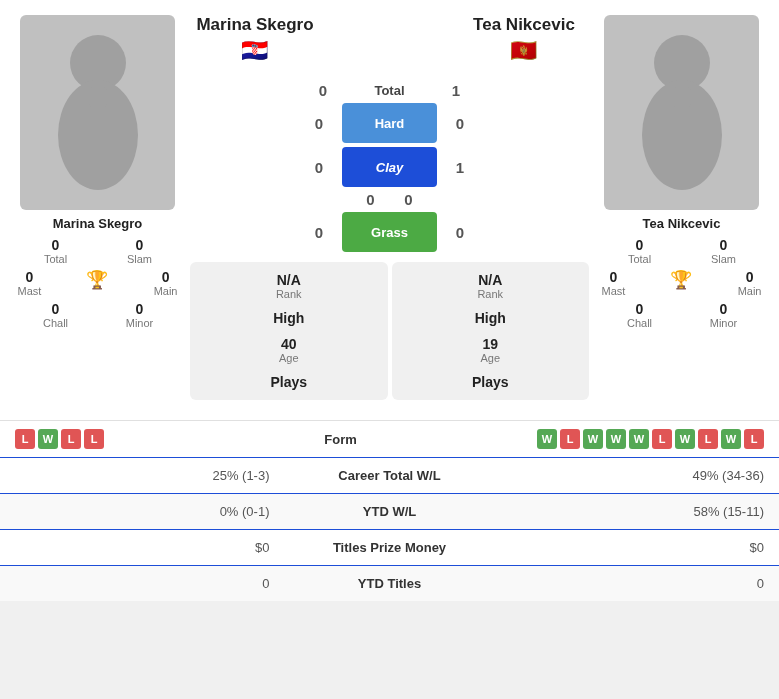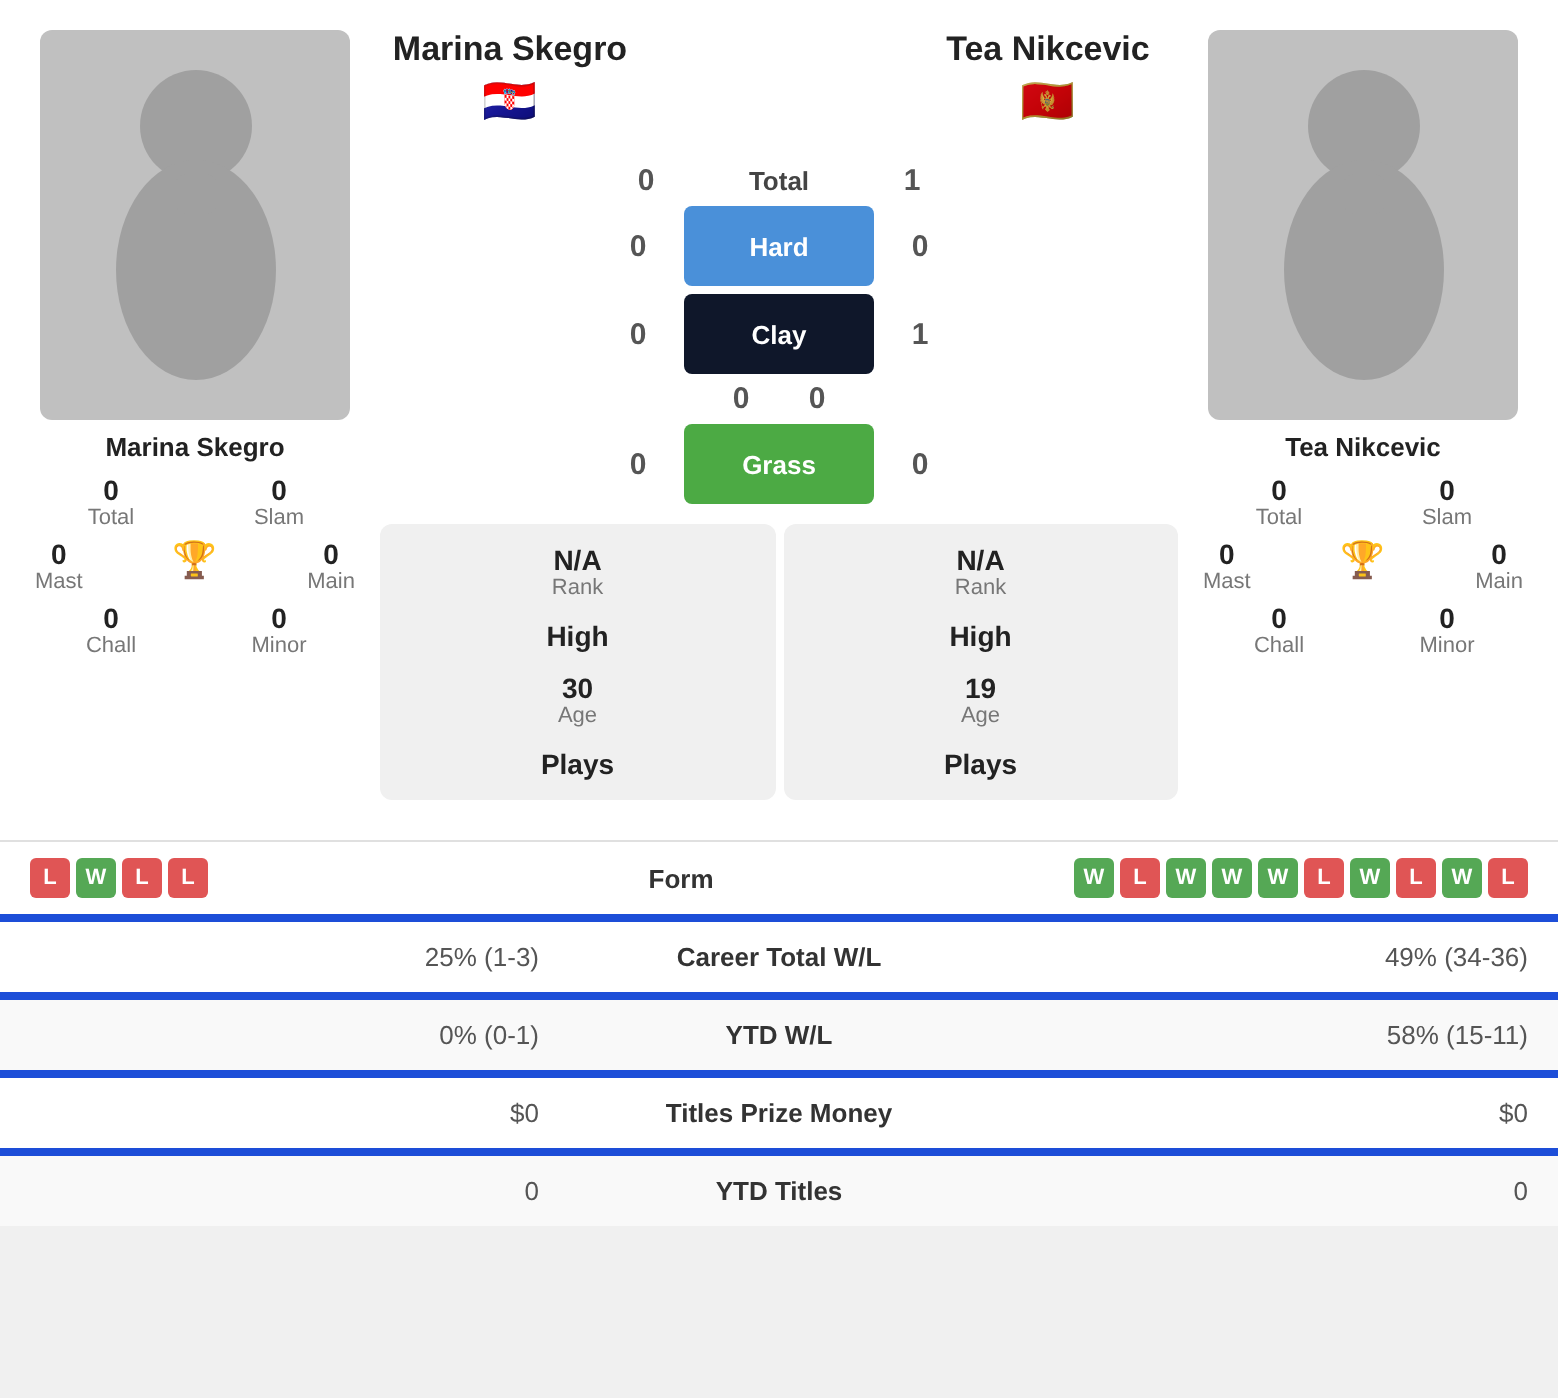--- a/index.html
+++ b/index.html
@@ -11,21 +11,21 @@
       font-size: 13px;
       color: #333;
     }
 
     .main-container {
       width: 779px;
       background: #fff;
     }
 
     .btn-hard { background: #4a90d9; }
-    .btn-clay { background: #0f172a; }
+    .btn-clay { background: #1d4ed8; font-style: italic; }
     .btn-indoor { background: #5b9bd5; }
     .btn-grass { background: #4caa44; }
 
     .flag-emoji {
       font-size: 20px;
       margin-top: 2px;
     }
 
     
     .bottom-section {
@@ -72,21 +72,21 @@
     }
 
     .stats-table {
       width: 100%;
     }
 
     .stats-row {
       display: flex;
       align-items: center;
       padding: 10px 15px;
-      border-top: 4px solid #1d4ed8;
+      border-top: 1px solid #1d4ed8;
       background: #fff;
     }
 
     .stats-row:nth-child(even) {
       background: #f9f9f9;
     }
 
     .stats-left {
       flex: 1;
       text-align: right;
@@ -400,21 +400,21 @@
 
         <div class="info-p">
           <div class="i-cell">
             <span class="i-val">N/A</span>
             <span class="i-lbl">Rank</span>
           </div>
           <div class="i-cell">
             <span class="i-val">High</span>
           </div>
           <div class="i-cell">
-            <span class="i-val">30</span>
+            <span class="i-val">40</span>
             <span class="i-lbl">Age</span>
           </div>
           <div class="i-cell">
             <span class="i-val">Plays</span>
           </div>
         </div>
 
         <div class="info-p">
           <div class="i-cell">
             <span class="i-val">N/A</span>

